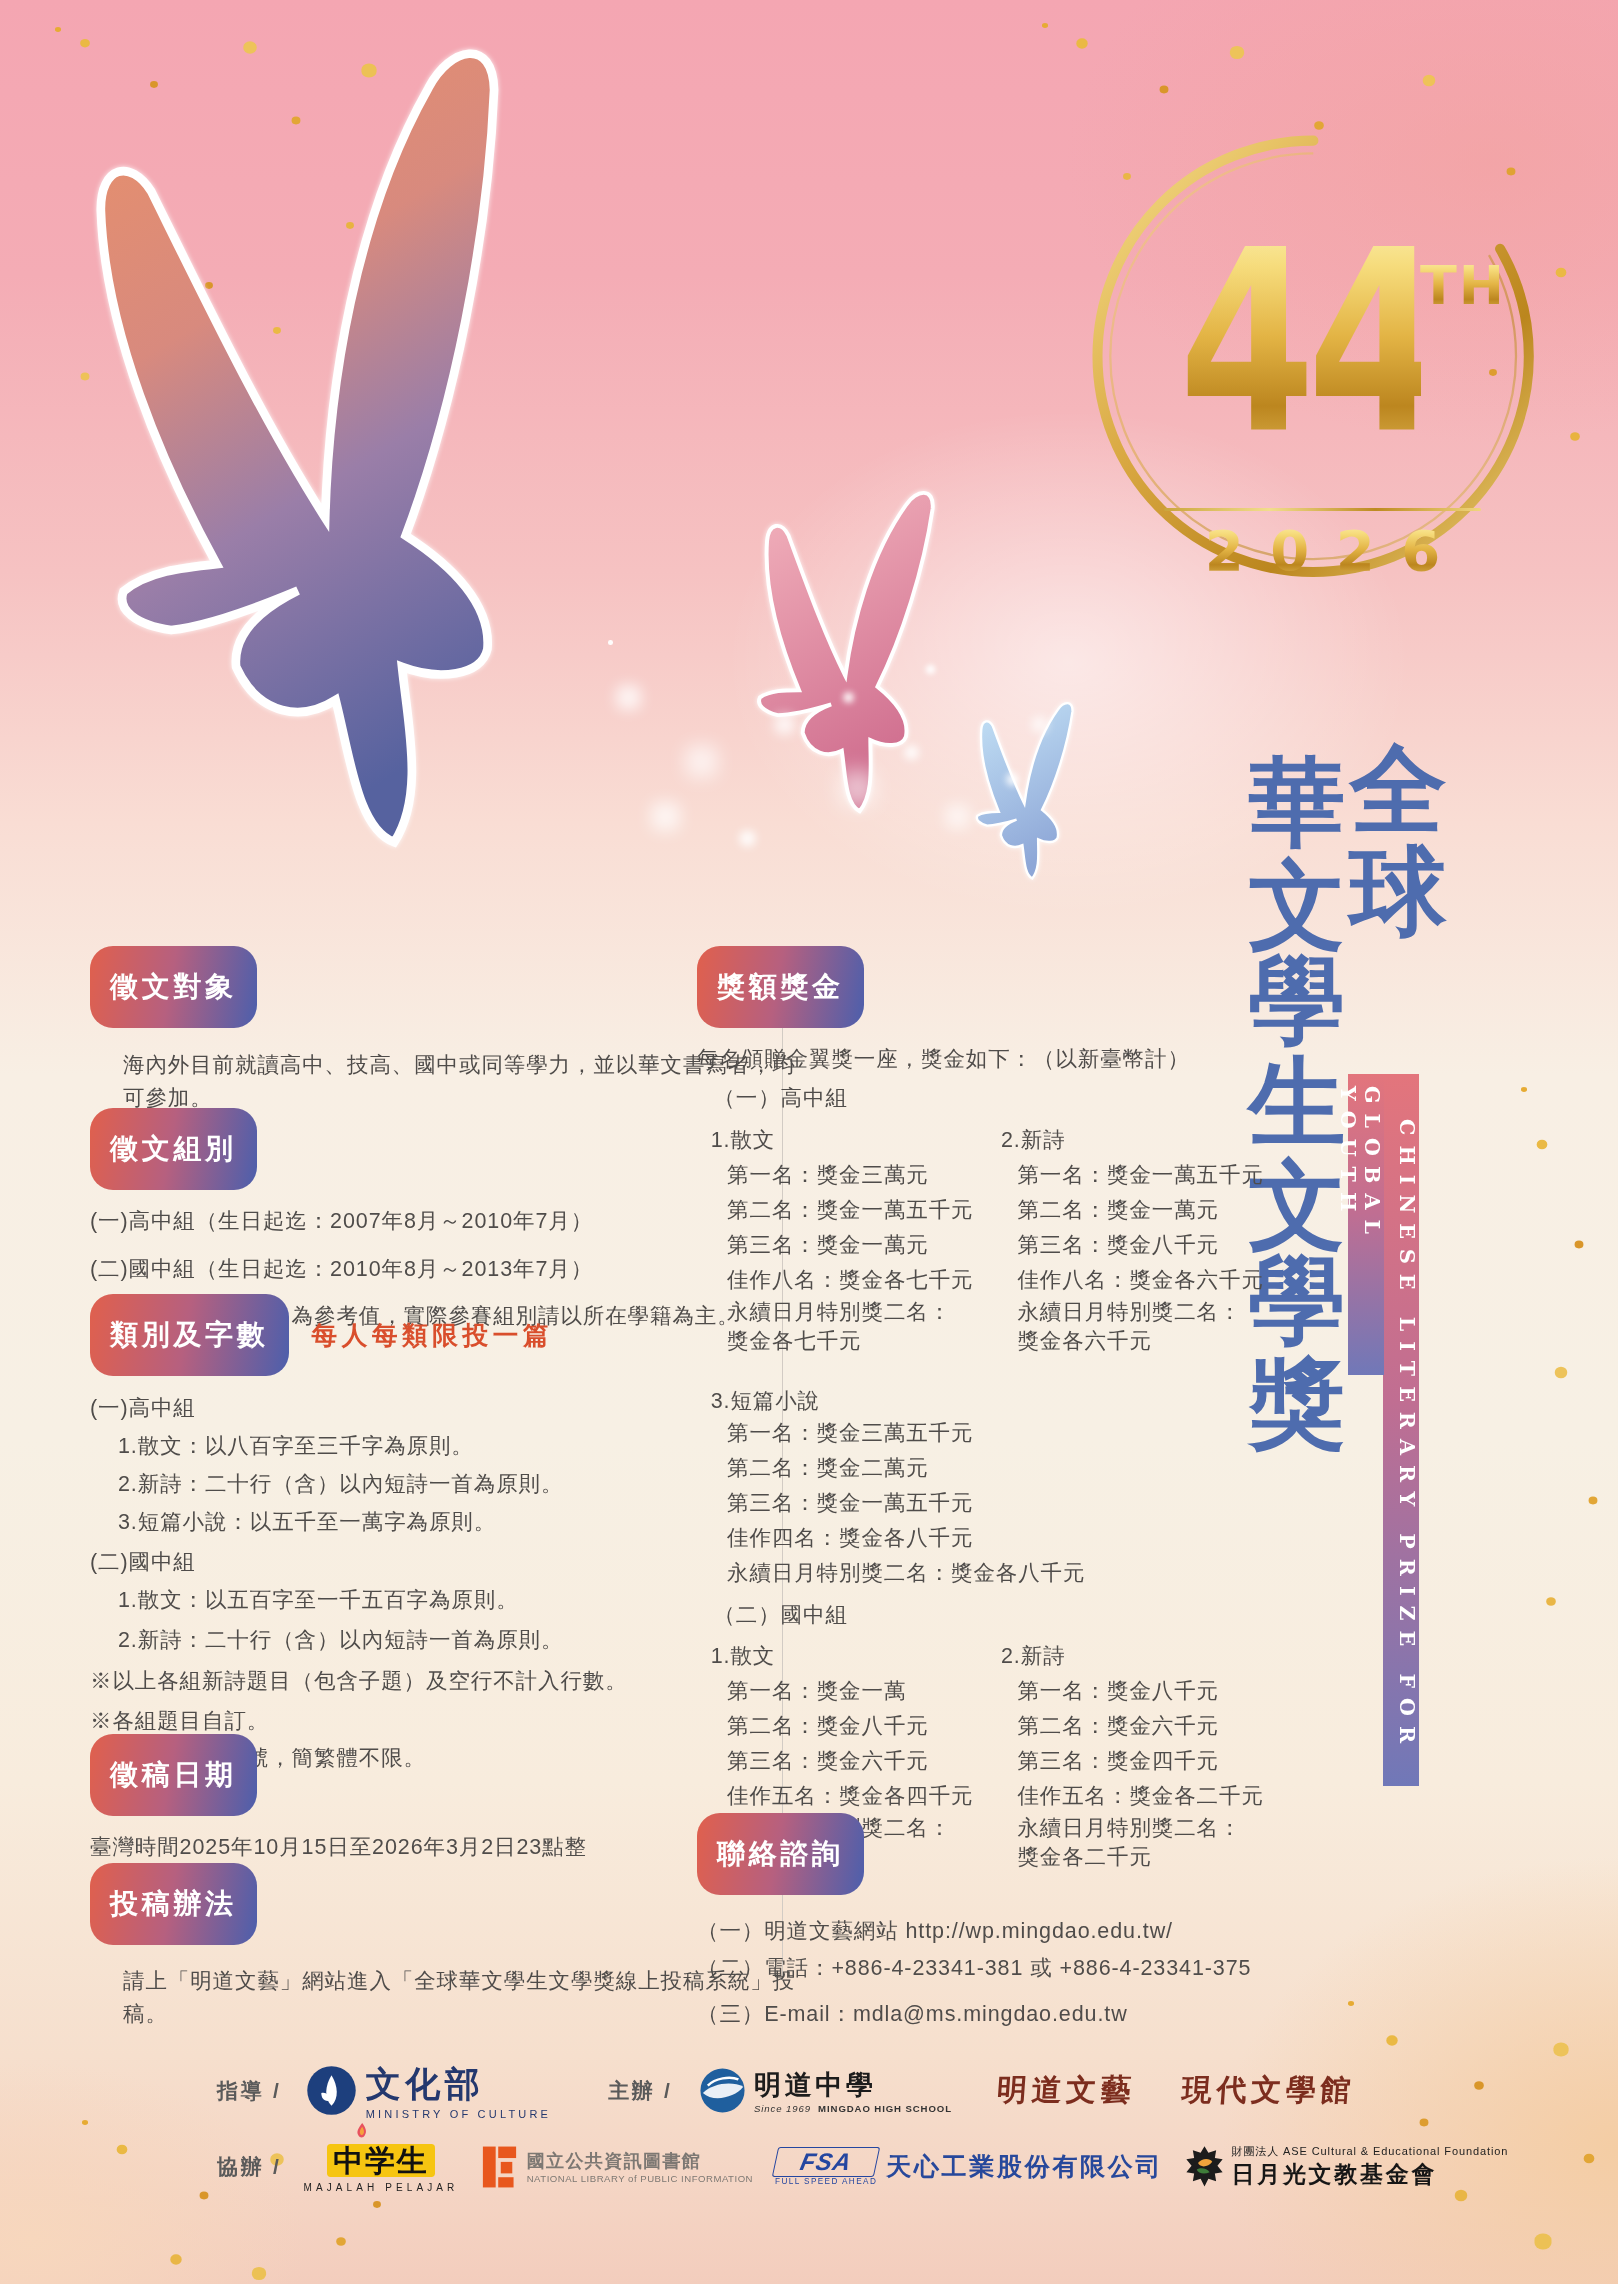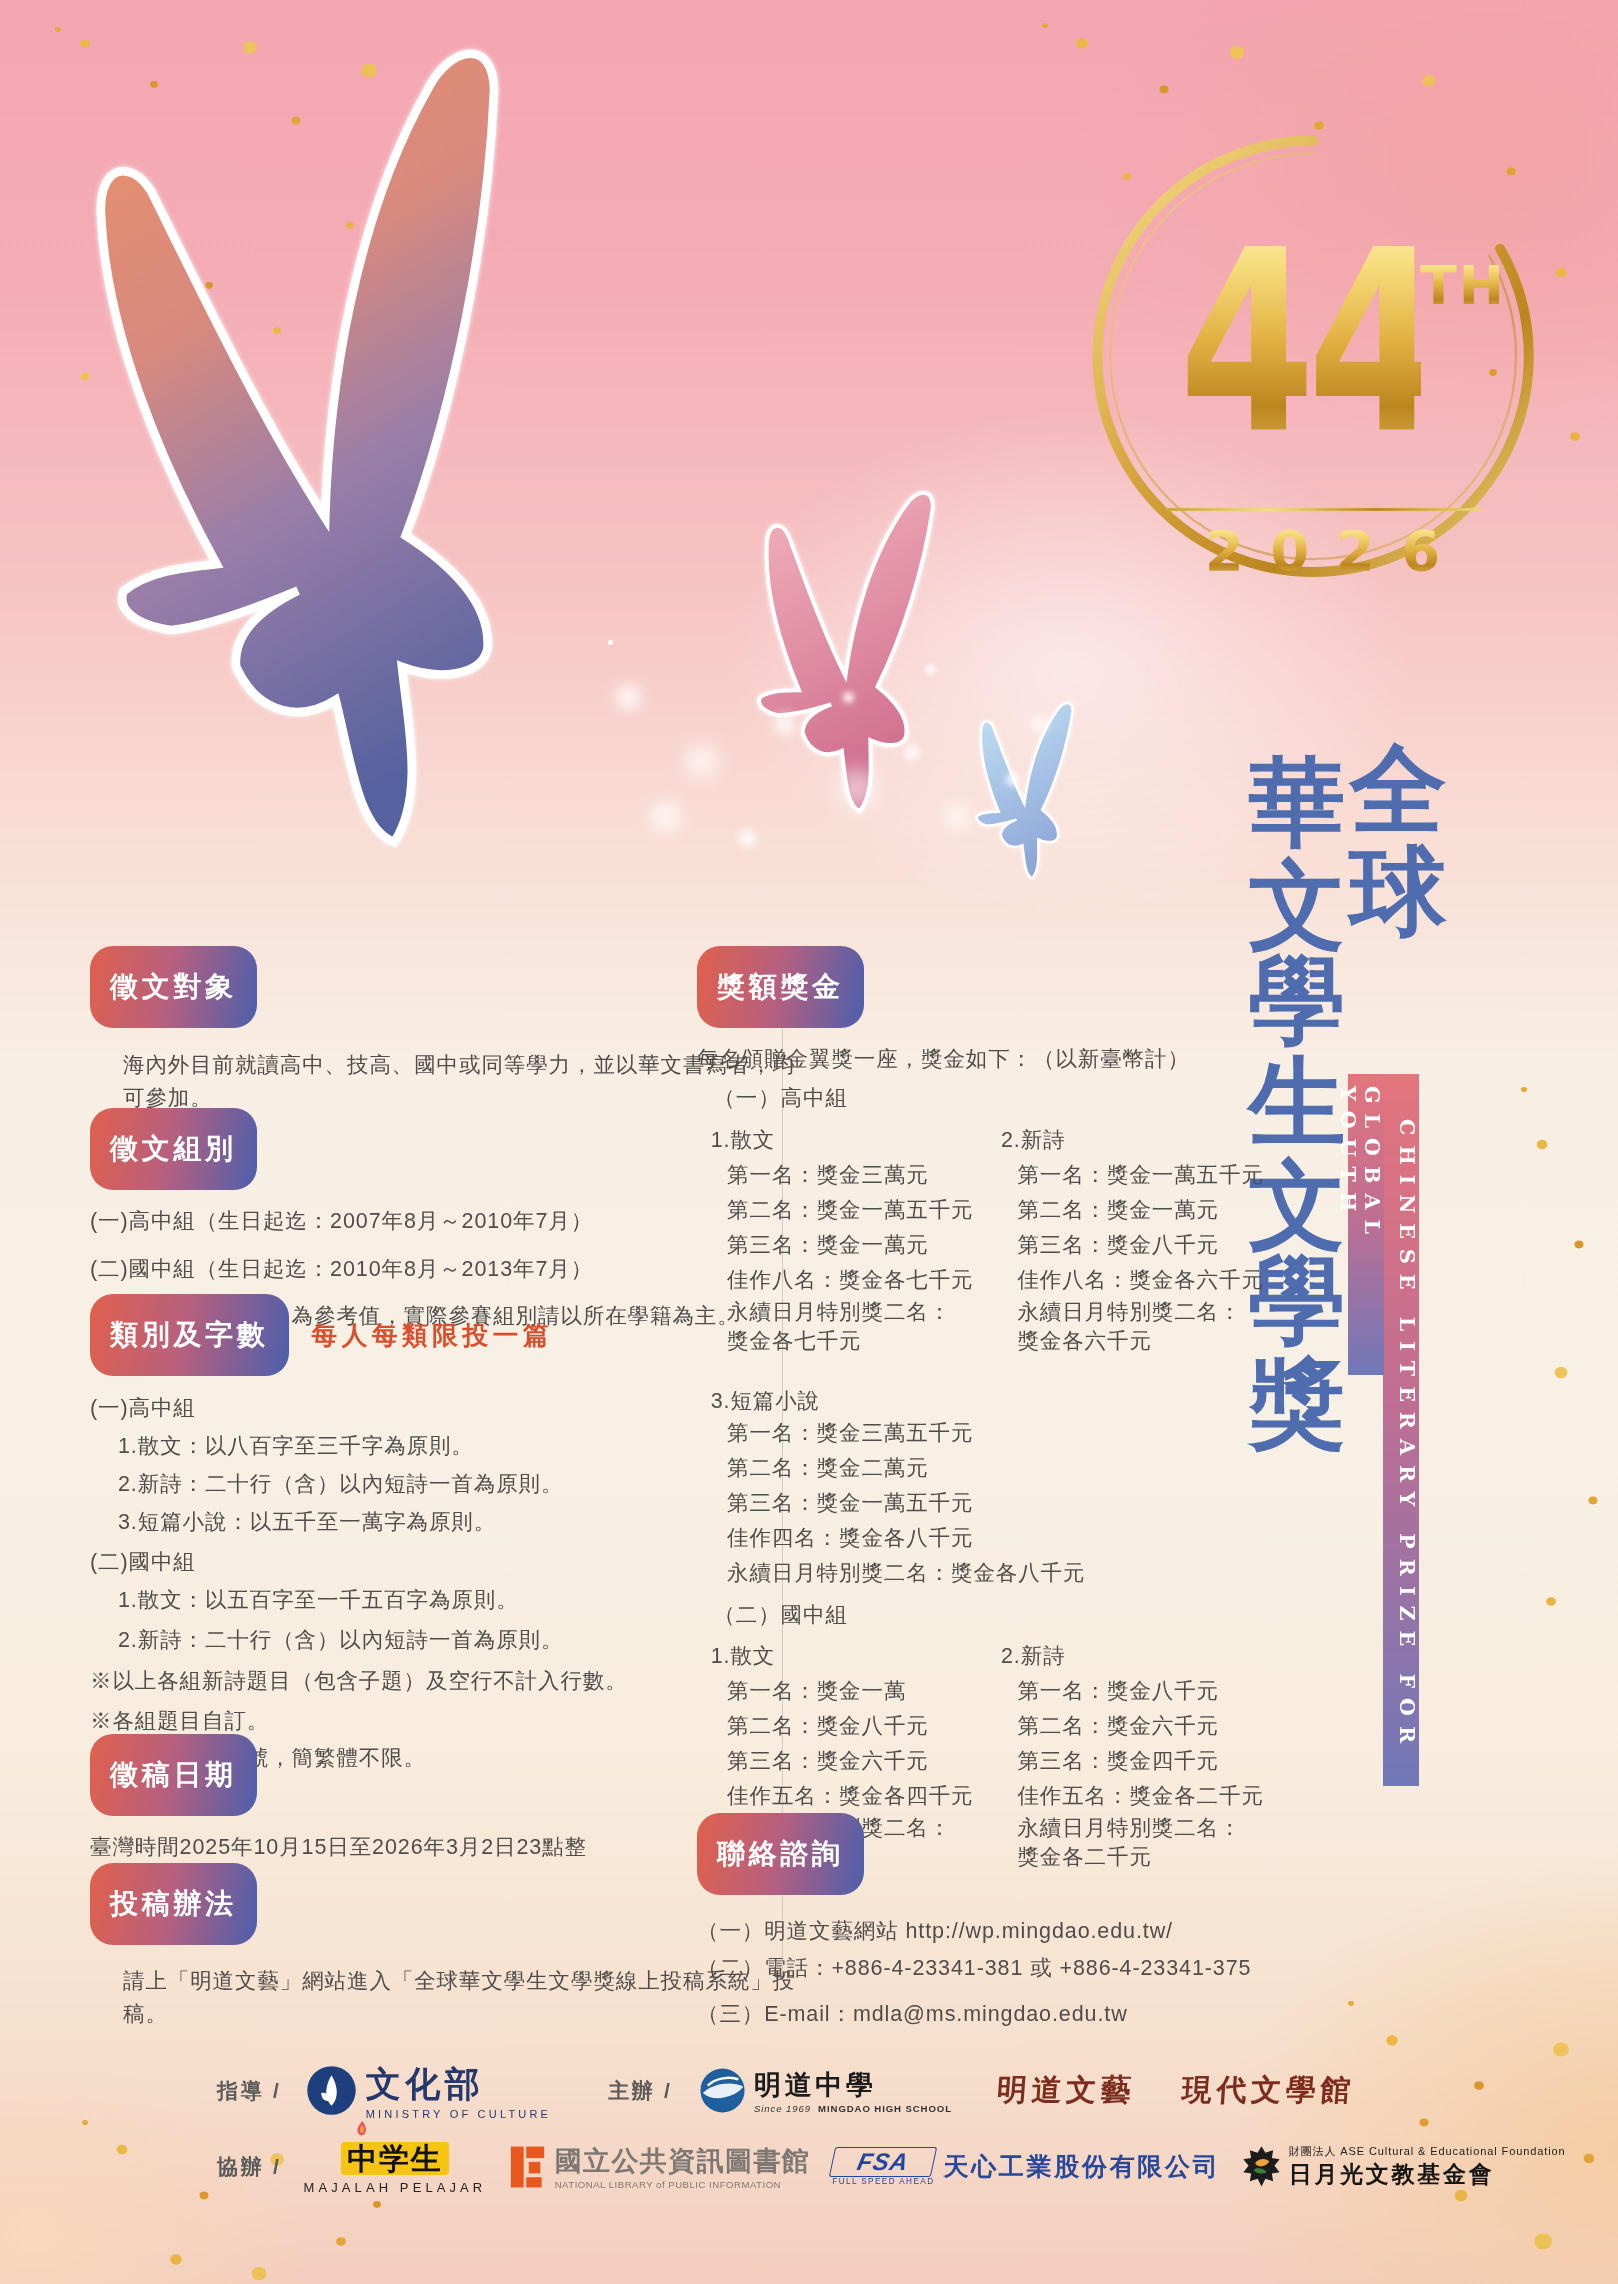--- a/index.html
+++ b/index.html
@@ -53,22 +53,22 @@
   
   .f-label{font-size:21px;color:#5a5a5a;font-weight:bold;letter-spacing:2.7px;}
   .frow{position:absolute;display:flex;align-items:center;margin-left:36px;}
   .moc-name{font-family:"DejaVu Serif",serif;font-weight:bold;font-size:35px;color:#24386e;letter-spacing:4.6px;}
   .moc-sub{font-size:11px;color:#24386e;letter-spacing:3.2px;}
   .md-name{font-family:"DejaVu Serif",serif;font-weight:bold;font-size:27px;color:#1c1c1c;letter-spacing:3.7px;}
   .md-sub{font-size:9.6px;color:#333;letter-spacing:0.9px;}
   .calli{font-family:"DejaVu Serif",serif;font-weight:bold;color:#7c2d1e;font-size:30px;letter-spacing:4.6px;transform:skewX(-4deg);}
   .stud{font-weight:bold;font-size:30px;color:#111;letter-spacing:1.8px;position:relative;}
   .stud .hl{background:#f6c511;border-radius:3.7px;padding:0 6px;}
-  .stud-sub{font-size:13px;letter-spacing:4.1px;color:#222;}
-  .nlpi-name{font-size:27px;color:#7d7873;font-weight:bold;letter-spacing:1.4px;}
+  .stud-sub{font-size:10px;letter-spacing:4.1px;color:#222;}
+  .nlpi-name{font-size:18px;color:#7d7873;font-weight:bold;letter-spacing:1.4px;}
   .nlpi-sub{font-size:9.6px;color:#7d7873;letter-spacing:0.5px;}
   .usi-txt{font-family:"DejaVu Serif",serif;font-style:italic;font-weight:bold;font-size:23px;color:#1d1d1d;letter-spacing:1.8px;}
   .usi-logo{font-style:italic;font-weight:bold;font-size:20px;color:#1f3f8f;border-bottom:2.7px solid #1f3f8f;border-top:2.7px double #1f3f8f;padding:0.9px 2.7px;}
   .fsa-logo{font-style:italic;font-weight:bold;font-size:24px;color:#2446a0;letter-spacing:0.9px;border:1.8px solid #2446a0;border-radius:2.7px;padding:0 4.6px;transform:skewX(-12deg);}
   .fsa-sub{font-size:8.2px;color:#2446a0;letter-spacing:1.4px;}
   .fsa-name{font-size:25px;font-weight:bold;color:#27489b;letter-spacing:2.7px;}
   .ase-pre{font-size:11px;color:#222;letter-spacing:0.9px;}
   .ase-name{font-family:"DejaVu Serif",serif;font-weight:bold;font-size:23px;color:#161616;letter-spacing:2.7px;}
 </style>
 </head>

